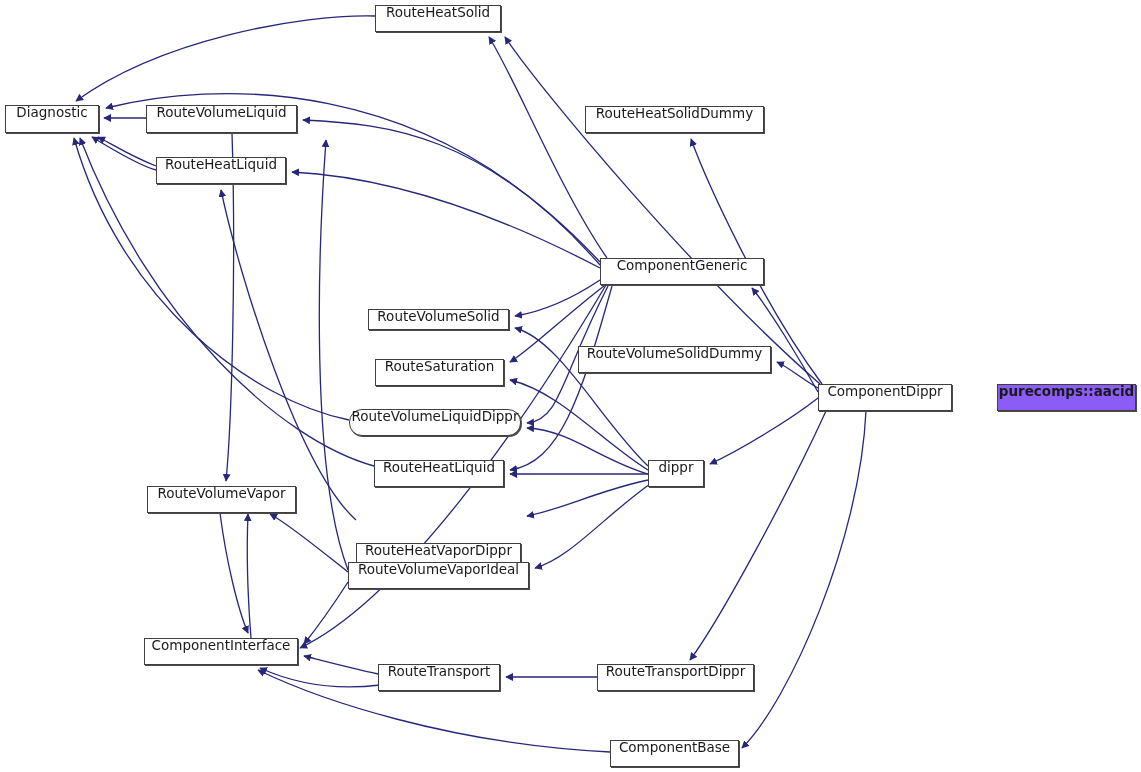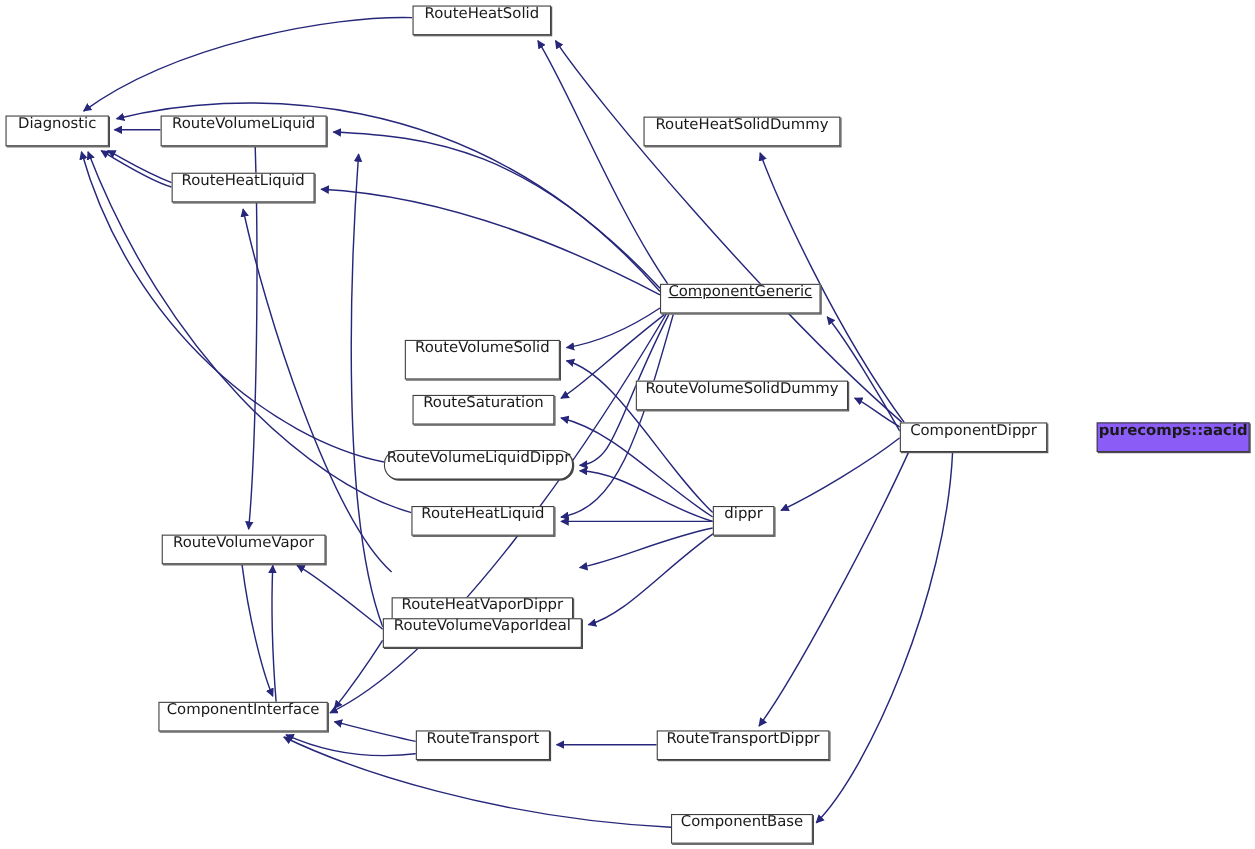--- a/index.html
+++ b/index.html
@@ -119,24 +119,24 @@
       </div>
       <div class="node" style="left: 146px; top: 105px; width: 151px; height: 28px;">
         <span class="node-label">RouteVolumeLiquid</span>
       </div>
       <div class="node" style="left: 585px; top: 106px; width: 179px; height: 27px;">
         <span class="node-label">RouteHeatSolidDummy</span>
       </div>
       <div class="node" style="left: 156px; top: 157px; width: 130px; height: 27px;">
         <span class="node-label">RouteHeatLiquid</span>
       </div>
-      <div class="node" style="left: 600px; top: 258px; width: 146px; height: 27px; text-decoration: underline;">
+      <div class="node" style="left: 600px; top: 258px; width: 164px; height: 27px;">
         <span class="node-label">ComponentGeneric</span>
       </div>
-      <div class="node" style="left: 368px; top: 309px; width: 141px; height: 36px;">
+      <div class="node" style="left: 368px; top: 309px; width: 141px; height: 21px;">
         <span class="node-label">RouteVolumeSolid</span>
       </div>
       <div class="node" style="left: 578px; top: 346px; width: 193px; height: 27px;">
         <span class="node-label">RouteVolumeSolidDummy</span>
       </div>
       <div class="node" style="left: 375px; top: 359px; width: 129px; height: 27px;">
         <span class="node-label">RouteSaturation</span>
       </div>
       <div class="node" style="left: 818px; top: 384px; width: 134px; height: 27px;">
         <span class="node-label">ComponentDippr</span>

